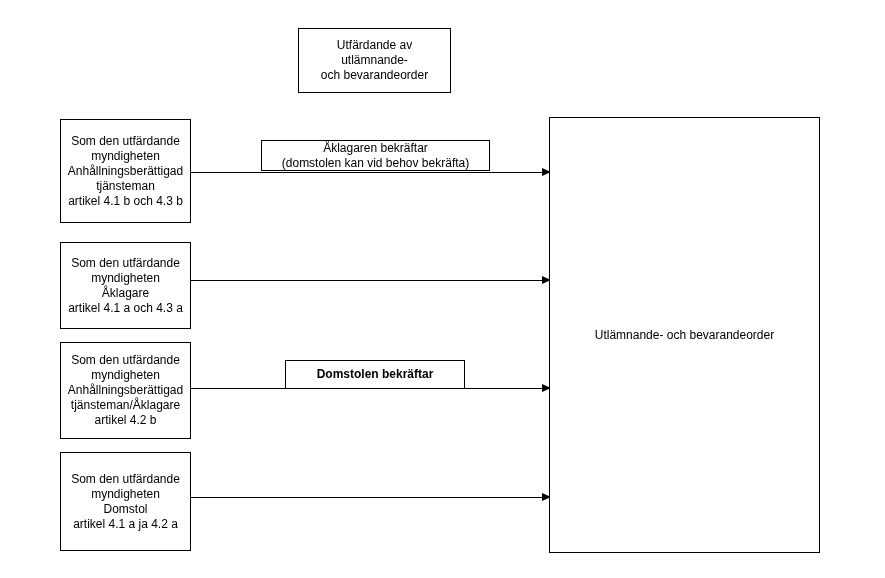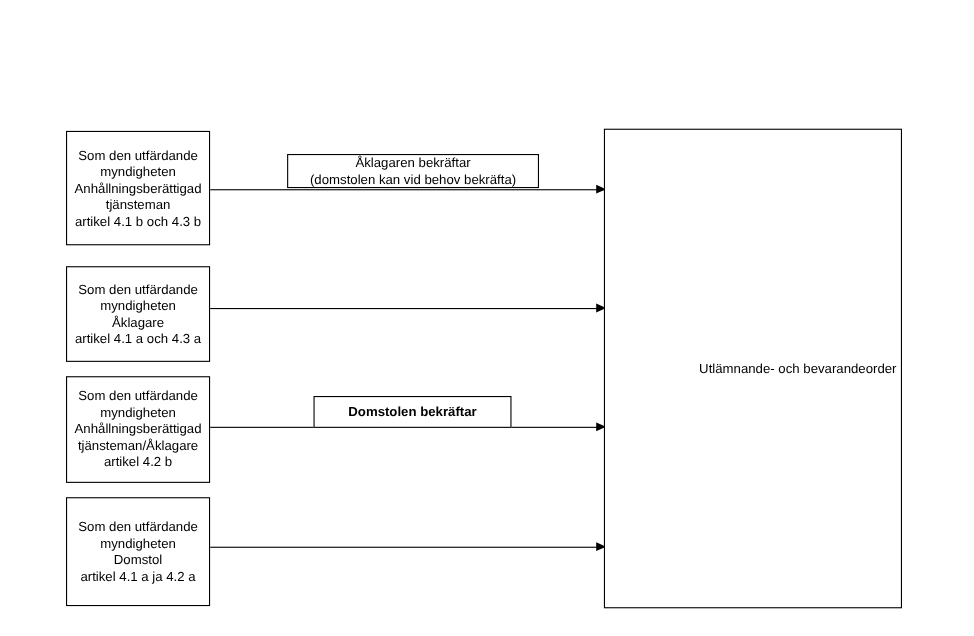--- a/index.html
+++ b/index.html
@@ -67,21 +67,20 @@
     height: 29px;
     font-weight: bold;
   }
 
   
   #target-box {
     left: 549px;
     top: 117px;
     width: 271px;
     height: 436px;
-    text-align: right;
   }
 
   
   .arrow {
     position: absolute;
     height: 1px;
     background: #000000;
     z-index: 1;
   }
   .arrow::after {
@@ -98,20 +97,24 @@
   #arrow-1 { left: 191px; top: 172px; width: 359px; }
   #arrow-2 { left: 191px; top: 280px; width: 359px; }
   #arrow-3 { left: 191px; top: 388px; width: 359px; }
   #arrow-4 { left: 191px; top: 497px; width: 359px; }
 </style>
 </head>
 <body>
 
 <div id="canvas">
 
+  <div class="box" id="title-box">
+    <span class="lines">Utfärdande av utlämnande-
+och bevarandeorder</span>
+  </div>
 
   <div class="box" id="src-box-1">
     <span class="lines">Som den utfärdande
 myndigheten
 Anhållningsberättigad
 tjänsteman
 artikel 4.1 b och 4.3 b</span>
   </div>
   <div class="box" id="src-box-2">
     <span class="lines">Som den utfärdande

